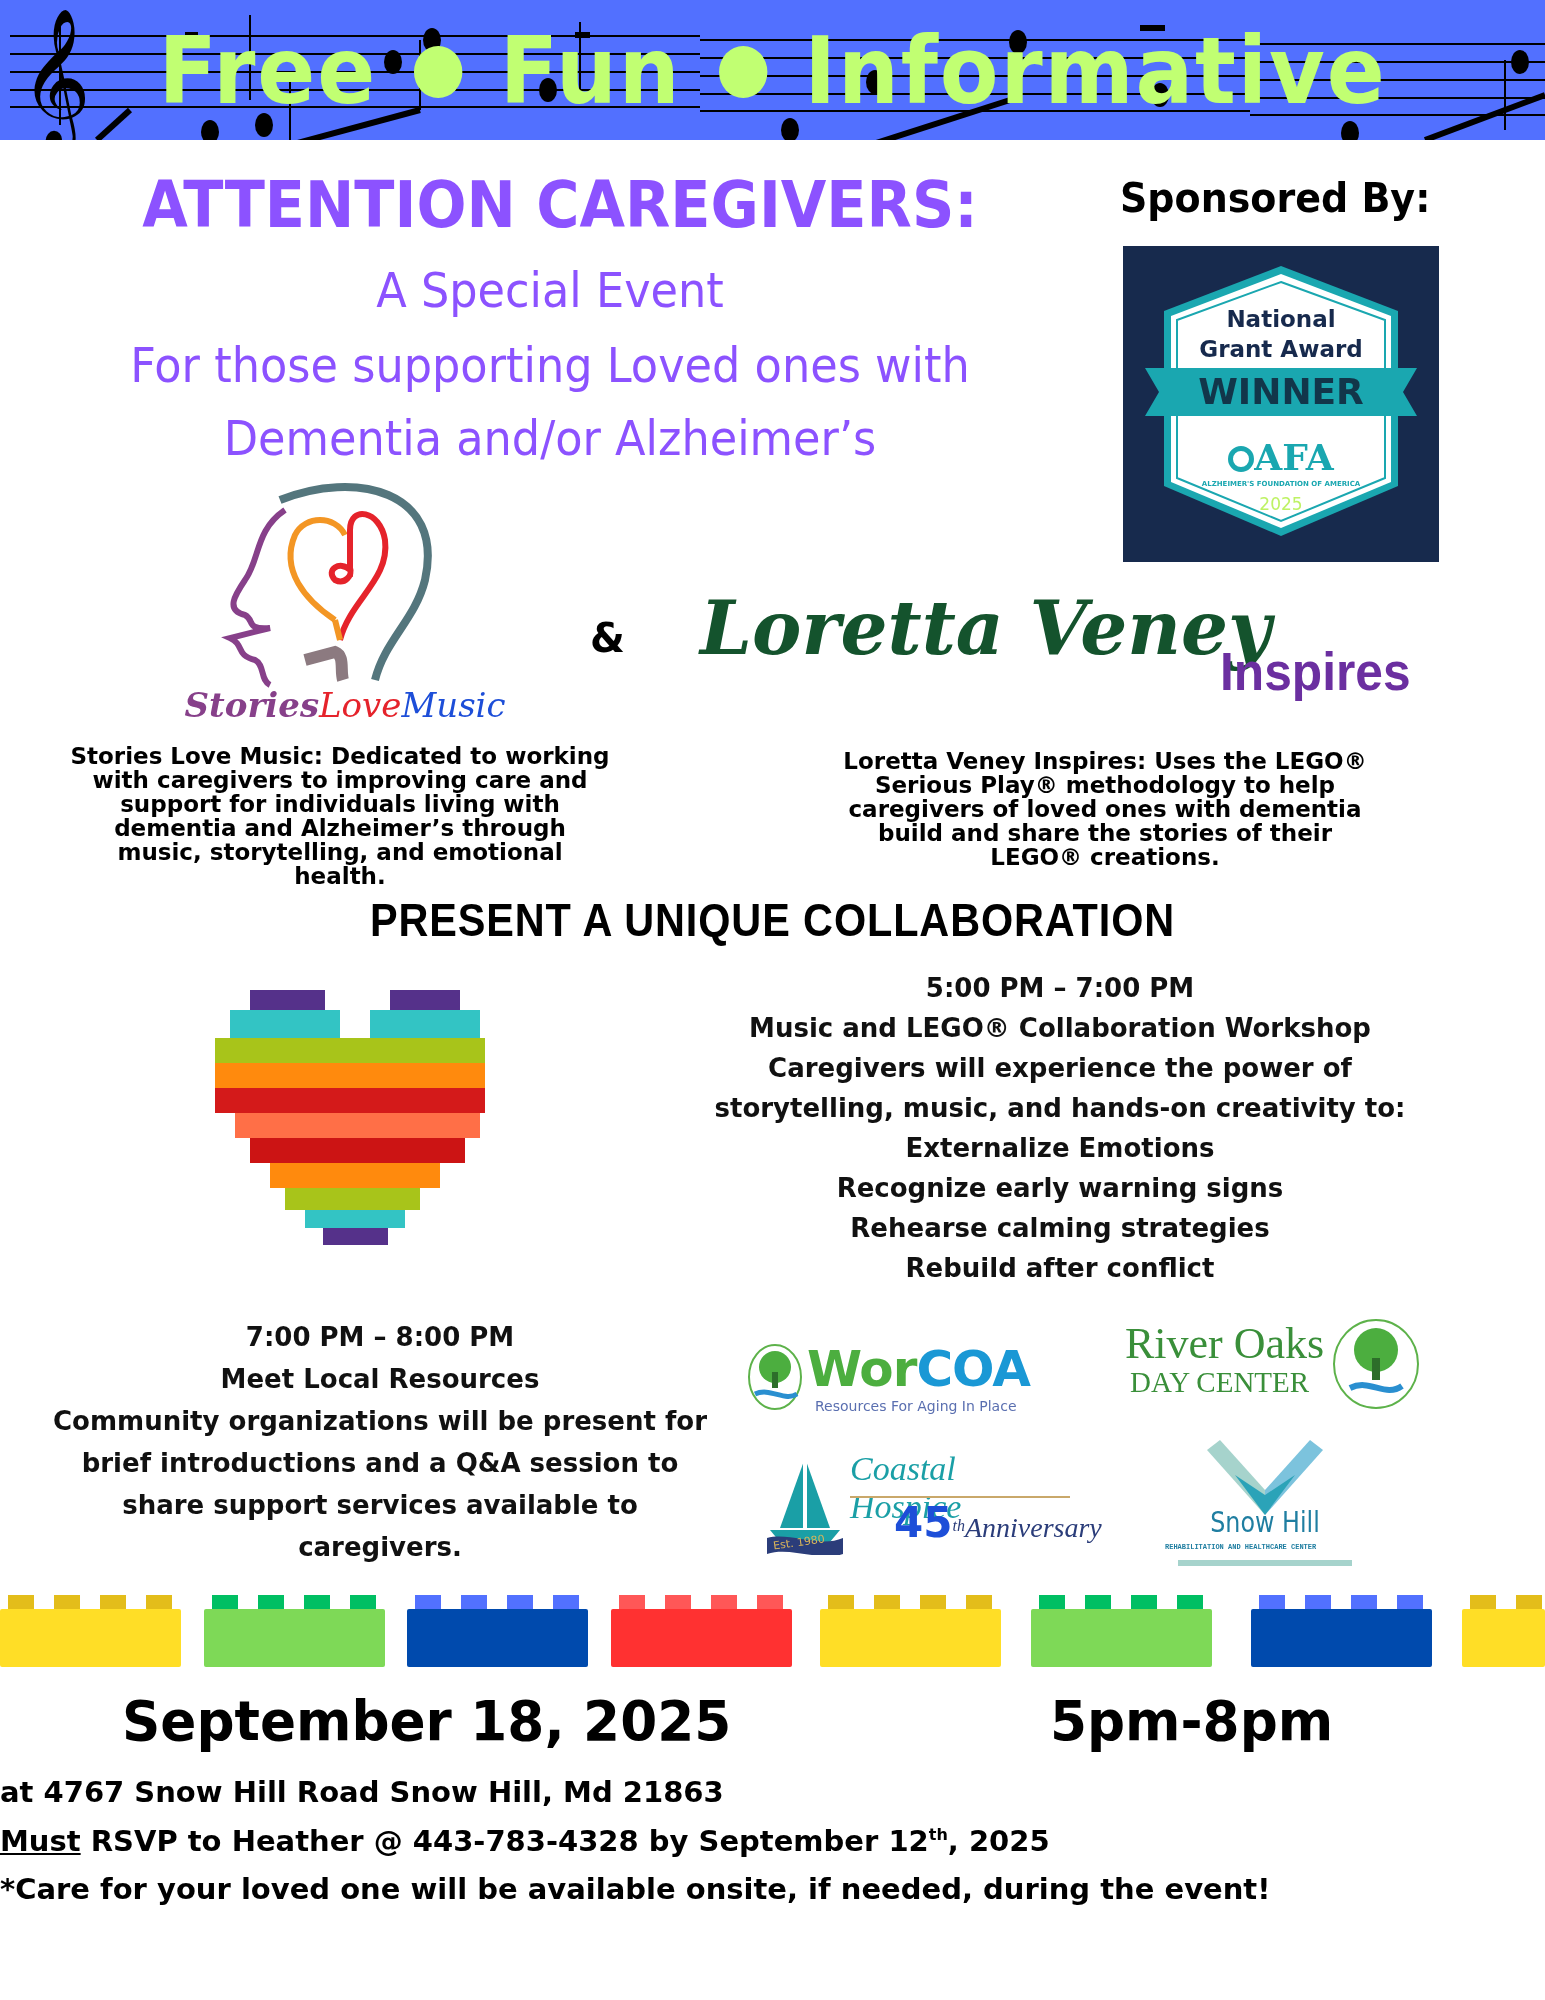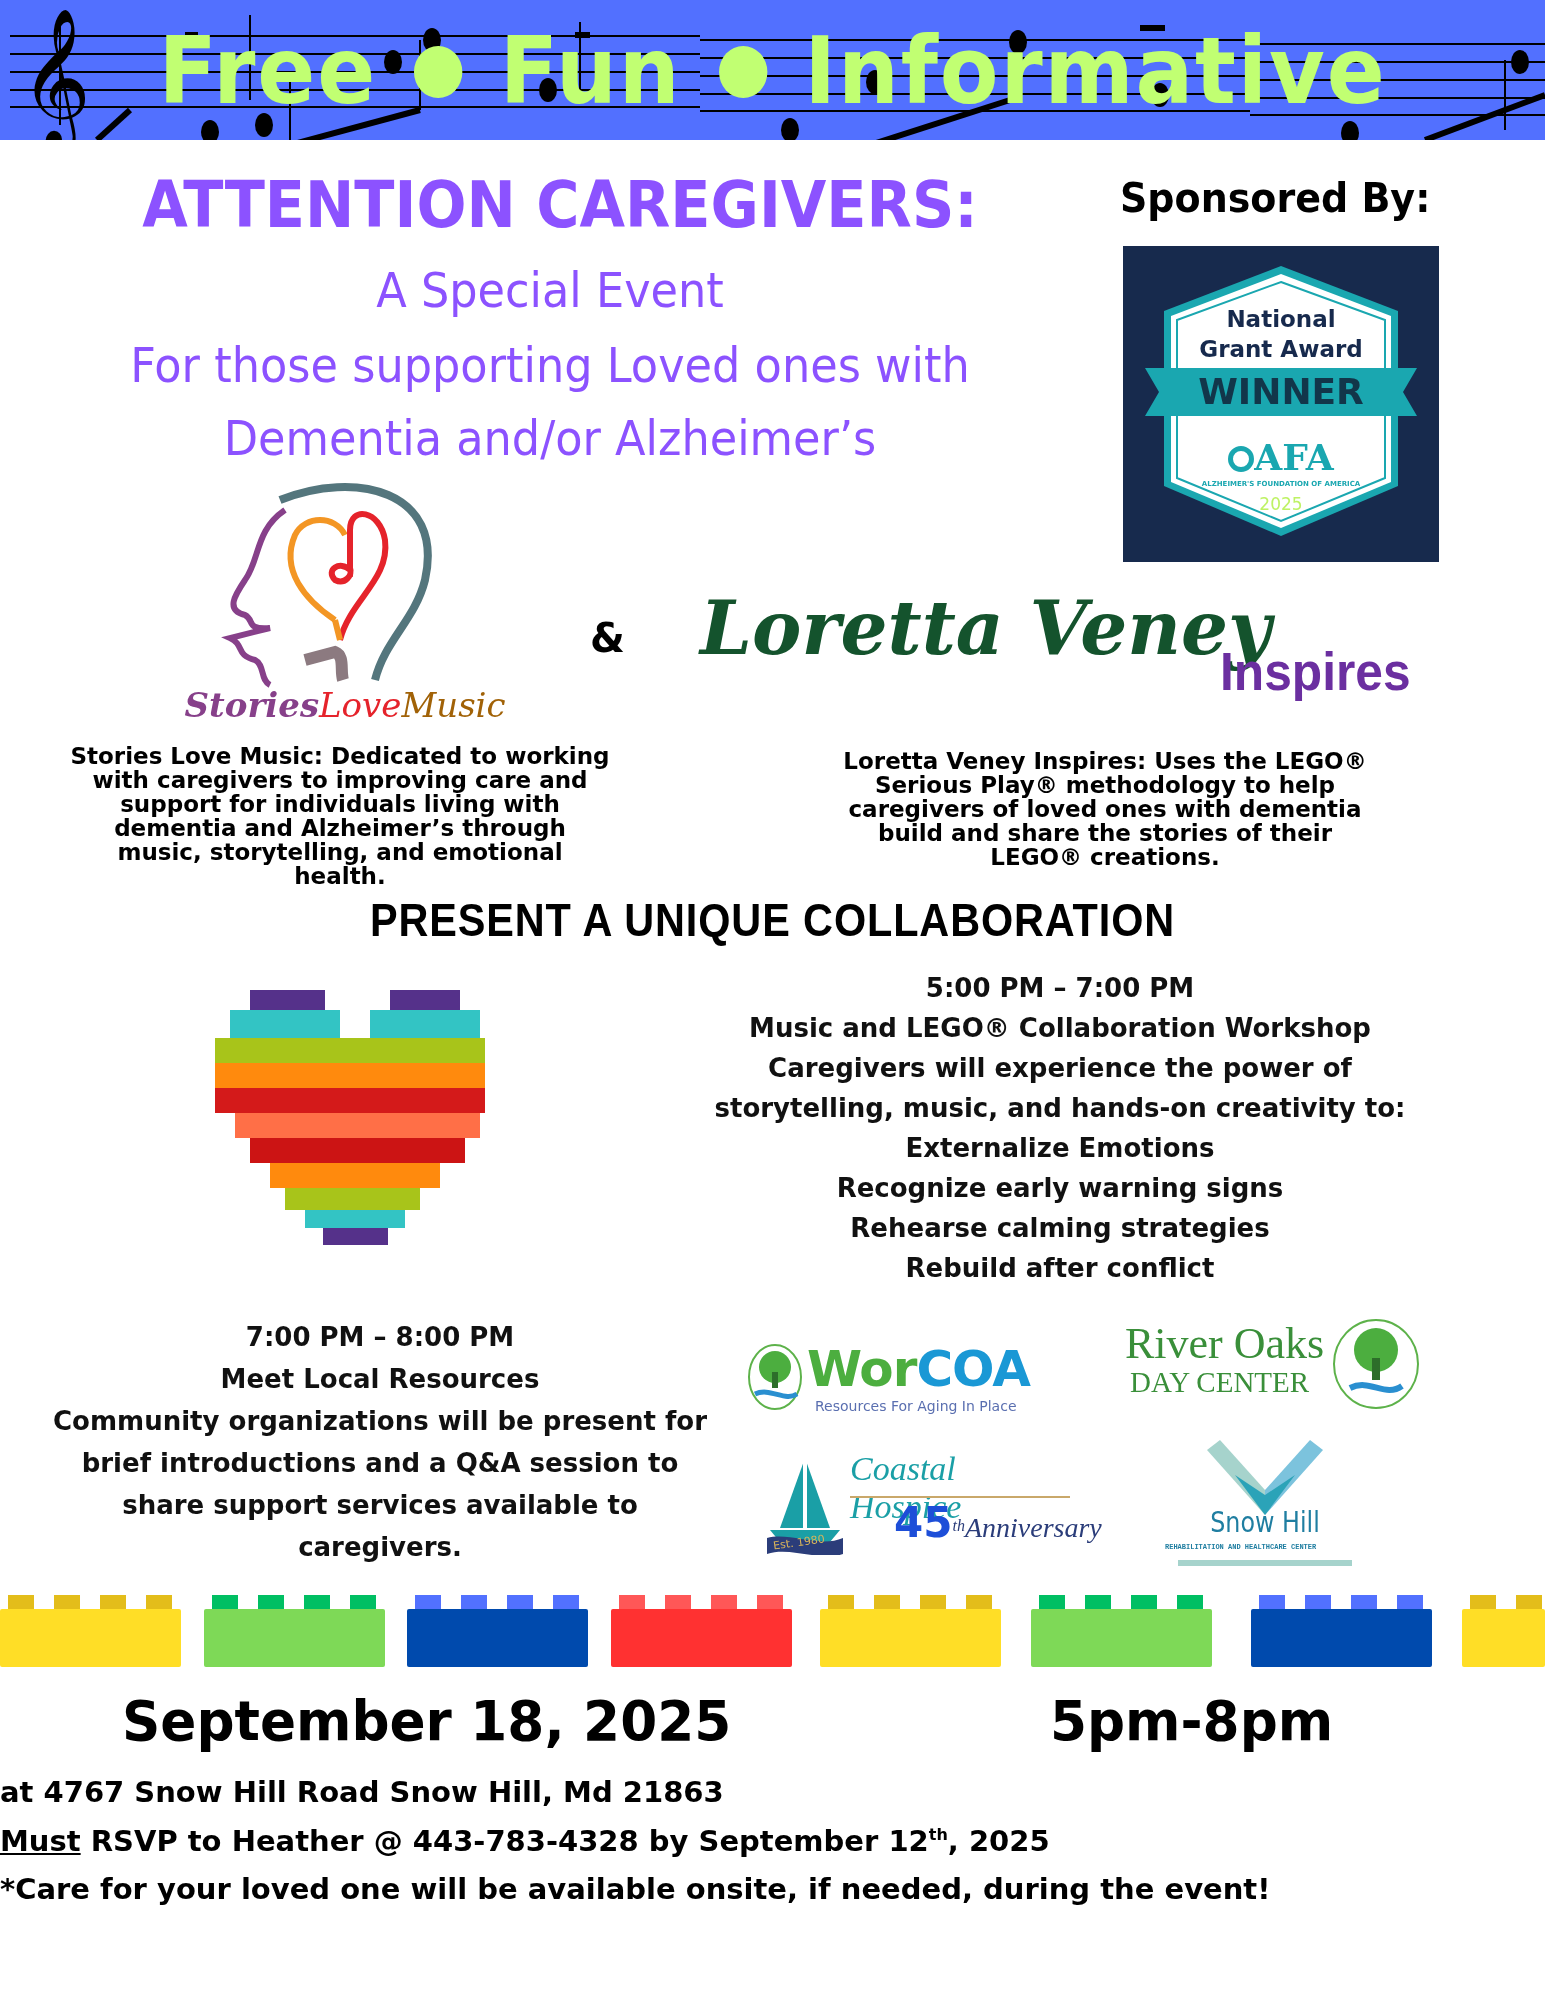--- a/index.html
+++ b/index.html
@@ -155,21 +155,21 @@
 <div id="slm-logo" class="abs">
   <svg width="340" height="210">
     <path d="M110 30 C80 50 85 80 70 100 C60 115 50 130 70 135 C80 140 70 150 95 148 L55 158 C70 165 60 175 80 180 C90 185 85 200 95 205" fill="none" stroke="#87408a" stroke-width="6"></path>
     <path d="M105 20 C180 -10 270 10 250 100 C240 140 210 160 200 200" fill="none" stroke="#54767d" stroke-width="8"></path>
     <path d="M130 180 L160 172 C170 176 165 190 168 200" fill="none" stroke="#8c7a80" stroke-width="12"></path>
     <path d="M160 140 C130 120 105 90 120 55 C130 35 160 35 170 55" fill="none" stroke="#f39624" stroke-width="6"></path>
     <path d="M165 160 C175 120 215 100 210 60 C205 30 175 25 175 50 L175 90 C165 80 150 90 160 100 C170 105 178 95 175 88" fill="none" stroke="#e5232b" stroke-width="6"></path>
     <path d="M160 140 L165 160" stroke="#f39624" stroke-width="6"></path>
   </svg>
   <div class="abs" style="left:0;top:205px;width:340px;text-align:center;font-family:'DejaVu Serif',serif;font-style:italic;font-size:34px;">
-    <span style="color:#87408a;font-weight:bold;">Stories</span><span style="color:#e5232b;">Love</span><span style="color:#a16207;">Music</span>
+    <span style="color:#87408a;font-weight:bold;">Stories</span><span style="color:#e5232b;">Love</span><span style="color:#1d4ed8;">Music</span>
   </div>
 </div>
 
 <div id="amp" class="abs">&amp;</div>
 
 <div id="lv-logo" class="abs">
   <div id="lv-script" class="abs">Loretta Veney</div>
   <div id="lv-inspires" class="abs">Inspires</div>
 </div>
 

